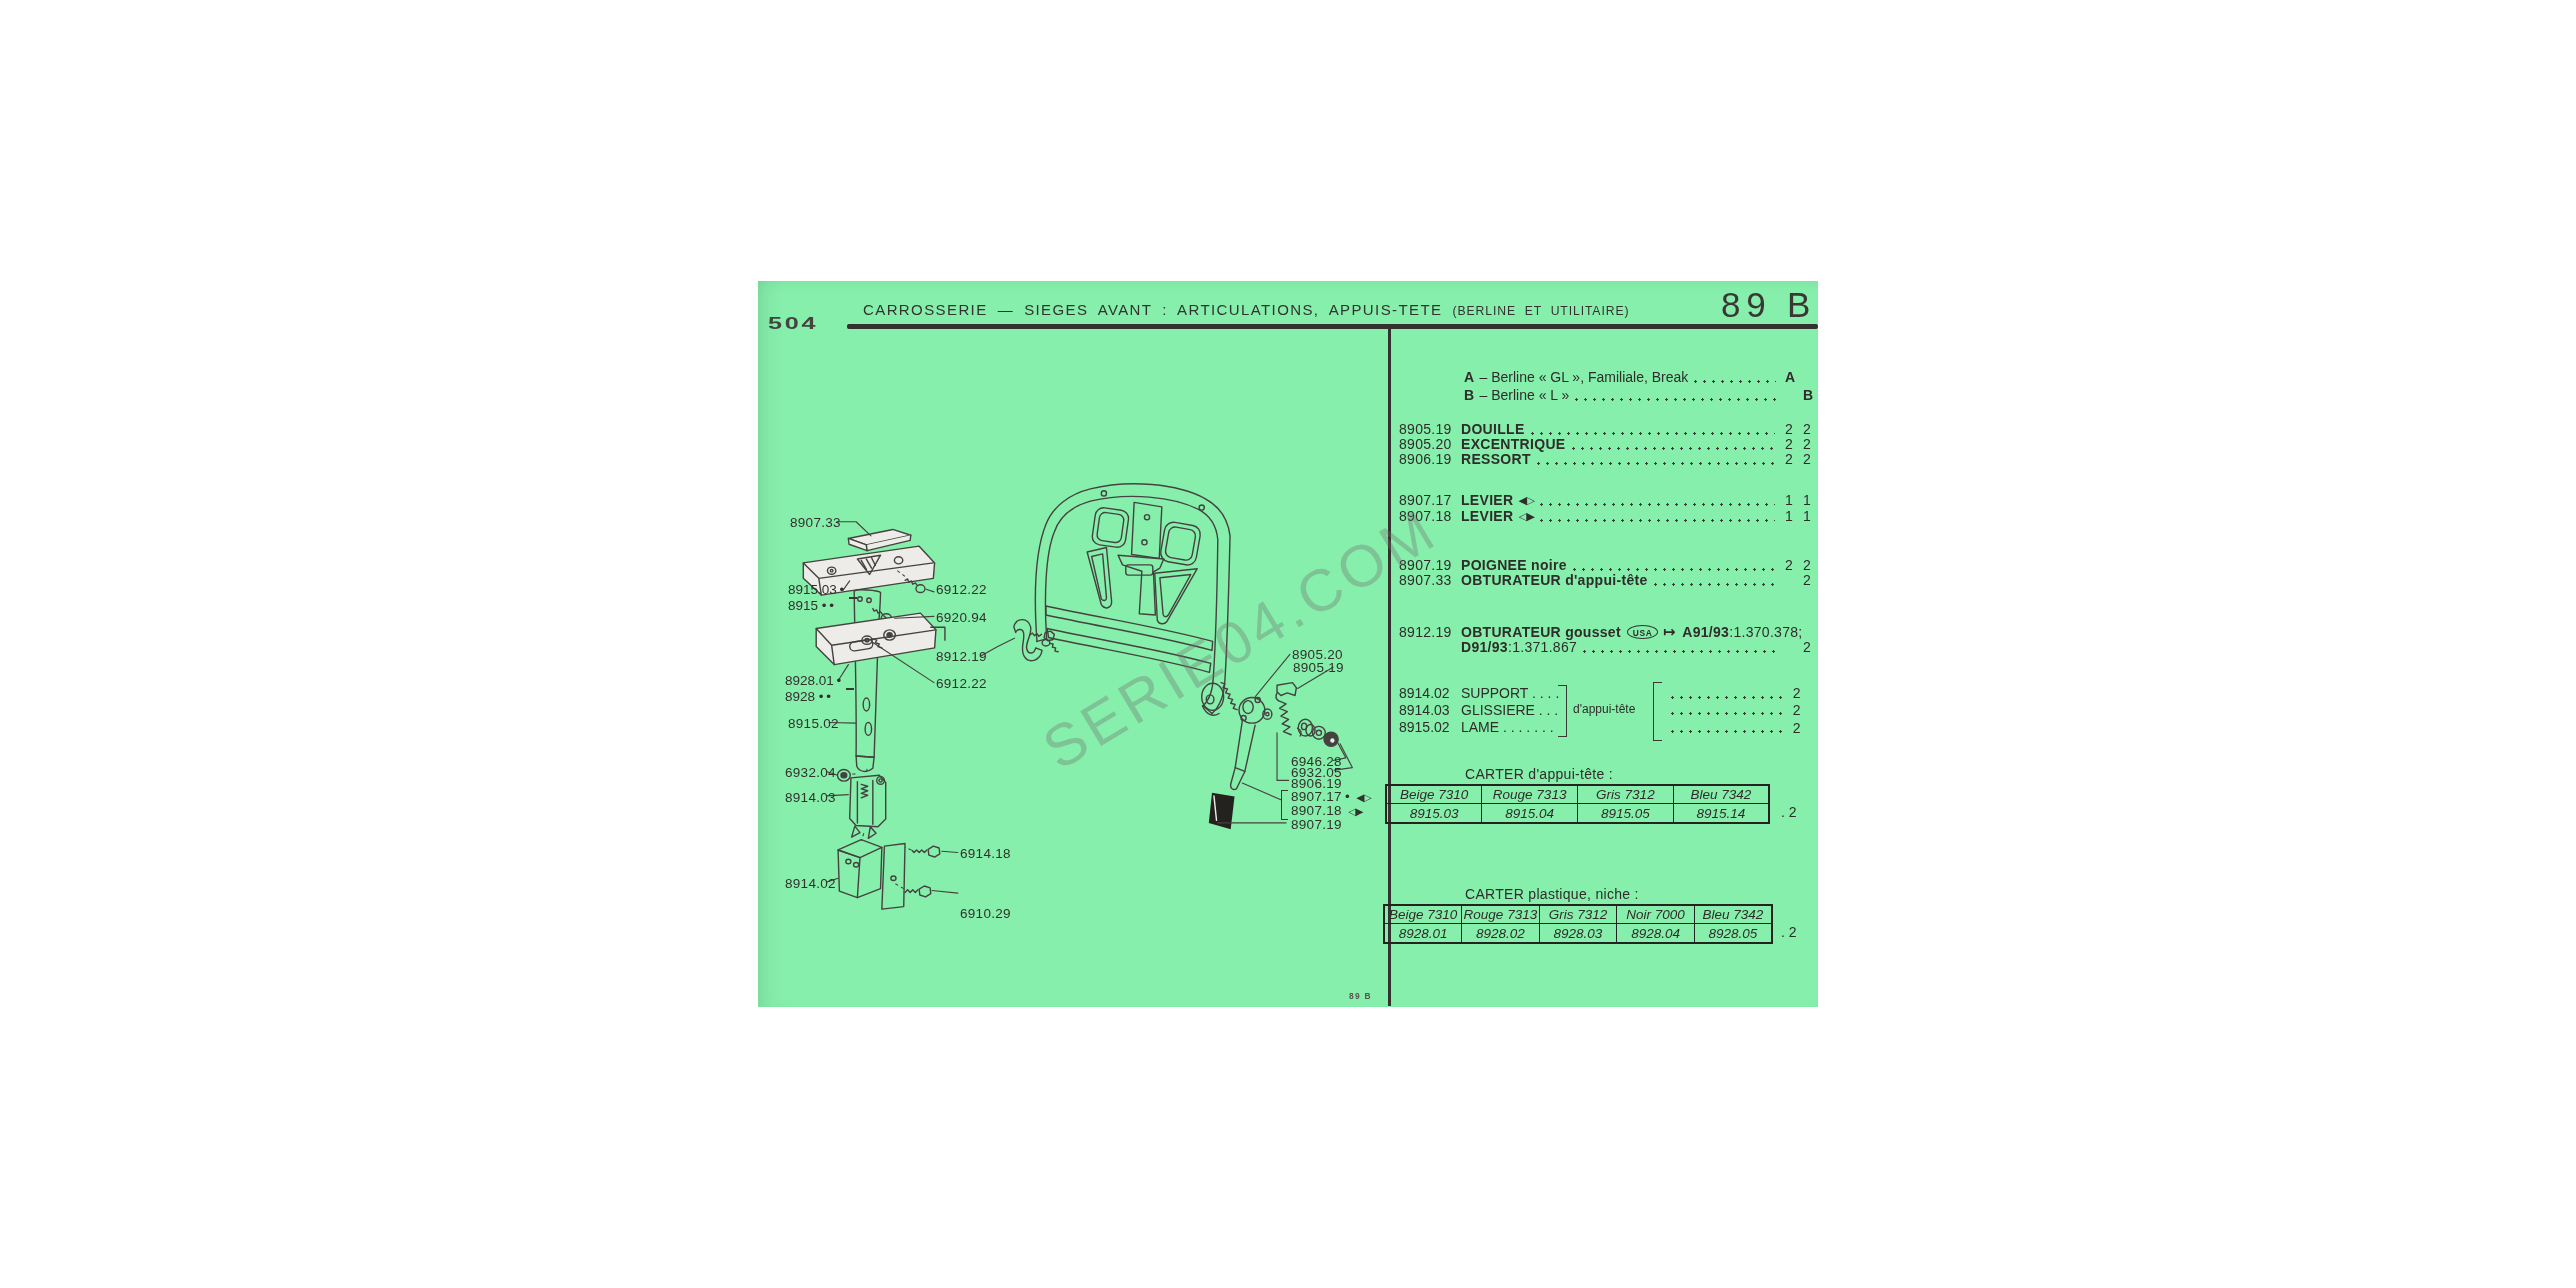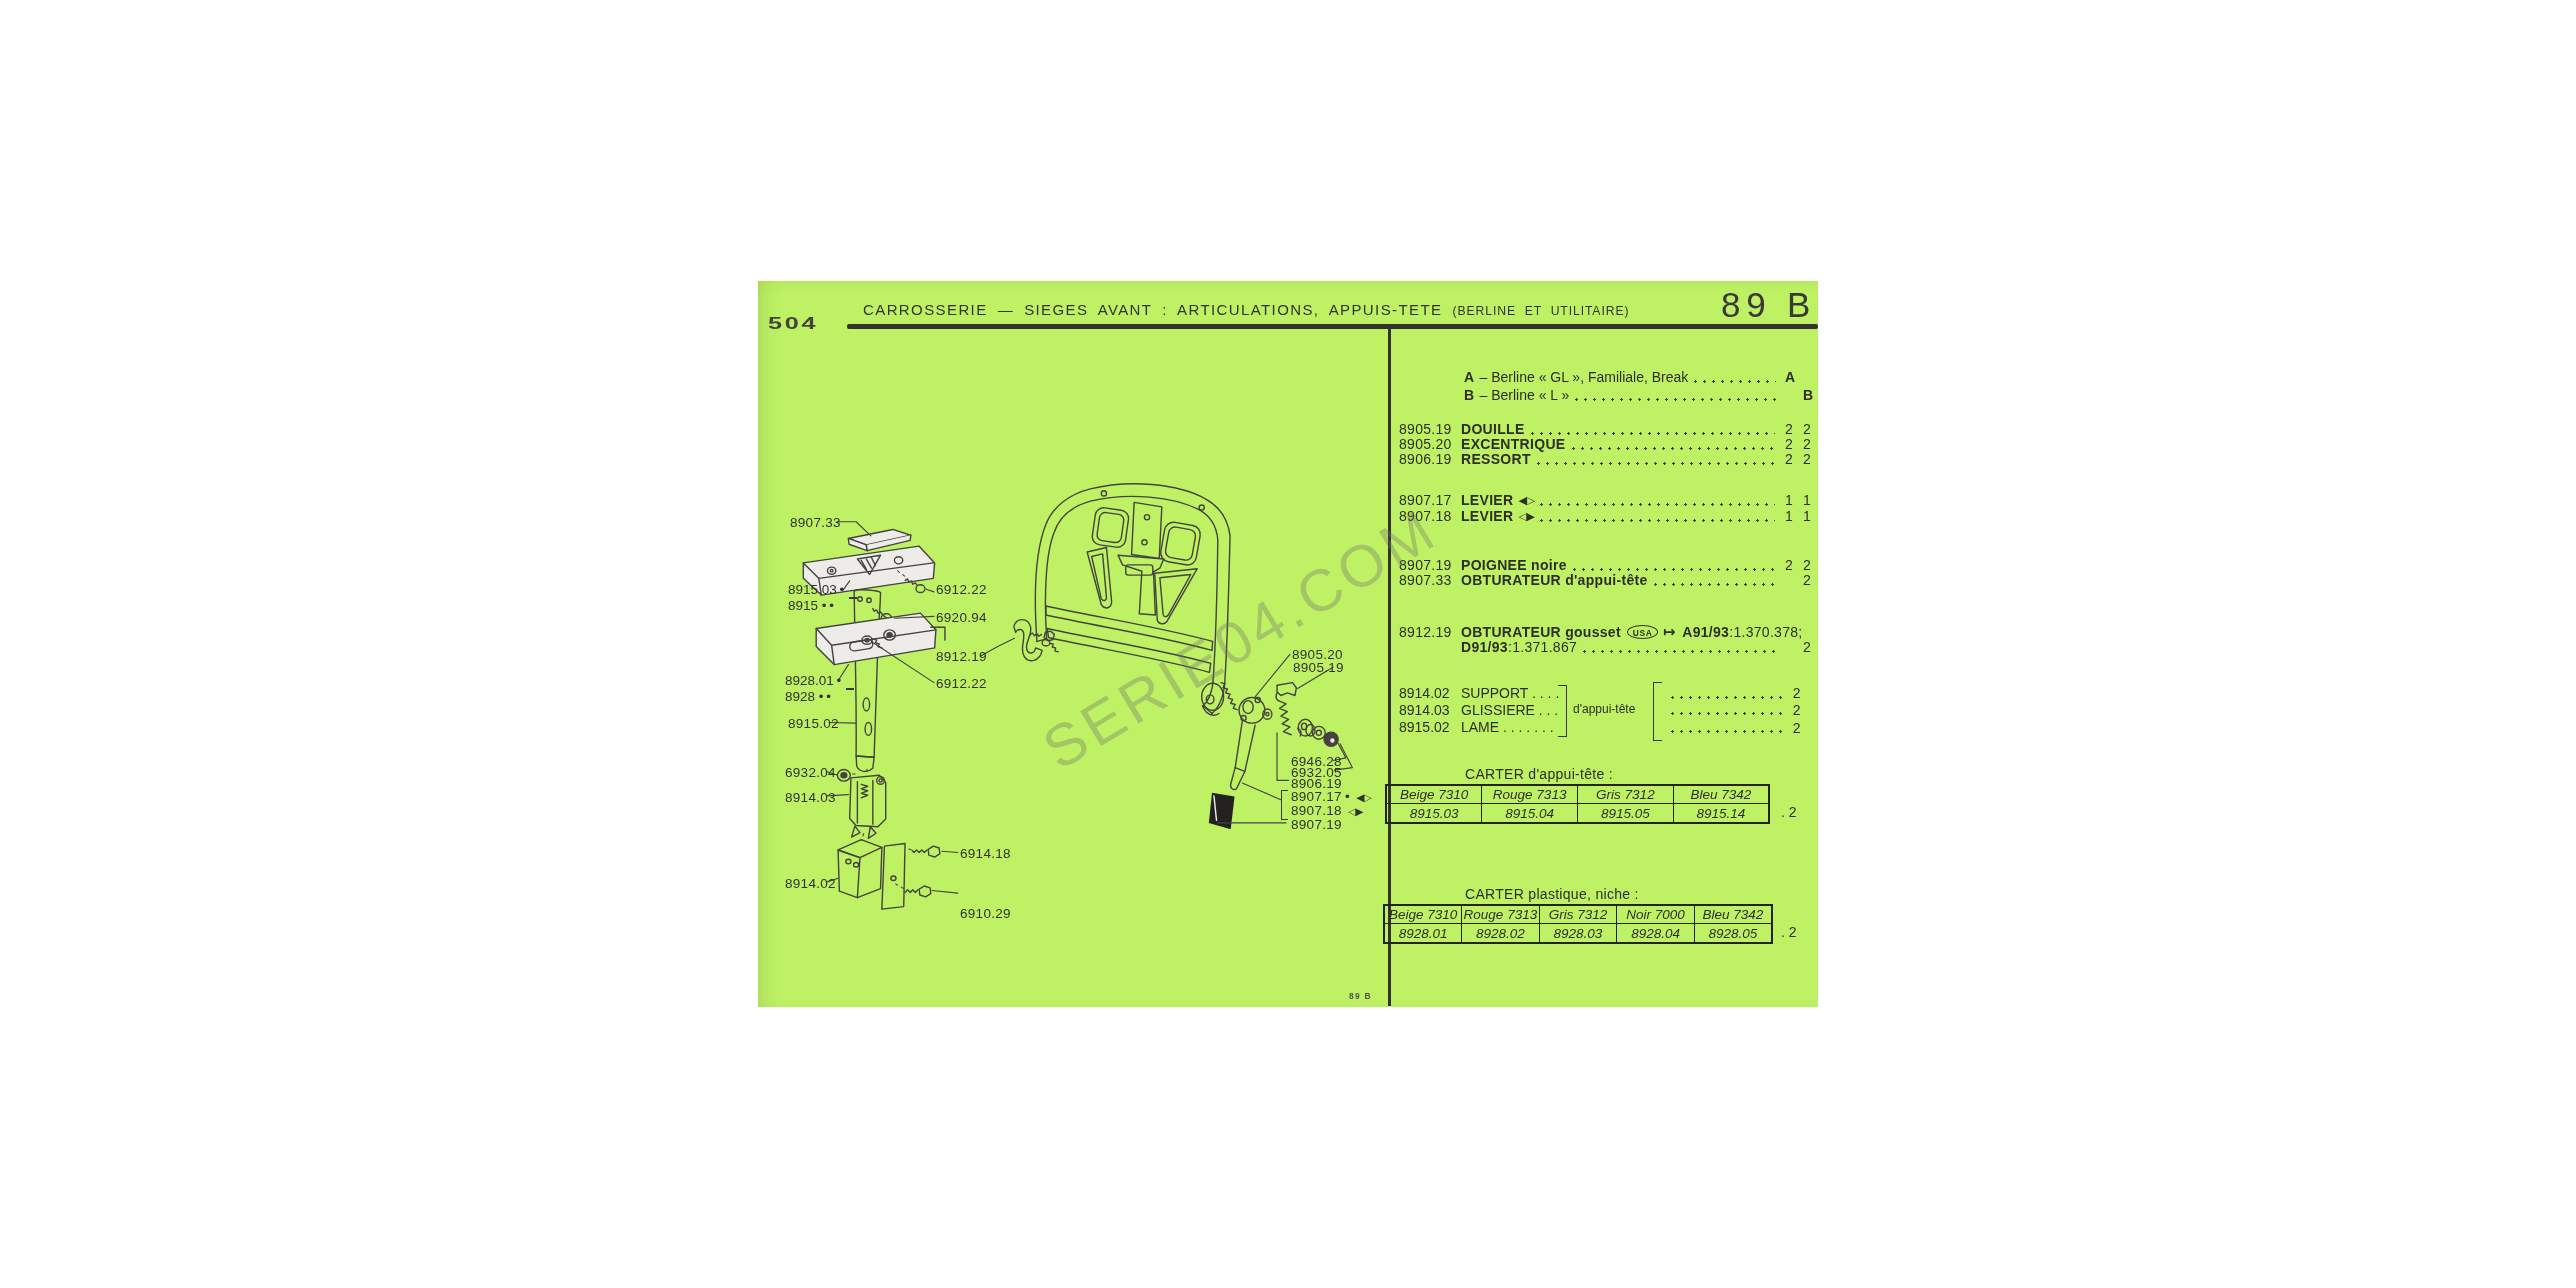--- a/index.html
+++ b/index.html
@@ -3,21 +3,21 @@
 <meta charset="utf-8">
 <style>
   html,body { margin:0; padding:0; background:#ffffff; }
   body {
     width:2576px; height:1288px; position:relative; overflow:hidden;
     font-family:"Liberation Sans","DejaVu Sans",sans-serif;
     color:#2f2d2a;
   }
   .page {
     position:absolute; left:758px; top:281px; width:1060px; height:726px;
-    background:#bef264;
+    background:#86efac;
     box-shadow: inset 16.7px 0 27px -18px rgba(0,0,0,.16), inset 0 9px 19.3px -14px rgba(0,0,0,.10);
   }
   
   .model {
     position:absolute; left:10.3px; top:32px; font-size:17.4px; font-weight:700;
     letter-spacing:1.9px; color:#45433e; transform:scaleX(1.45); transform-origin:left center;
   }
   .headrule { position:absolute; left:89px; top:43px; width:971px; height:4.5px; background:#34322e; border-radius:1.9px; }
   .title { position:absolute; left:105px; top:20px; white-space:nowrap; font-weight:400; color:#34322e;
            font-size:15px; letter-spacing:1.4px; word-spacing:4.5px; }

